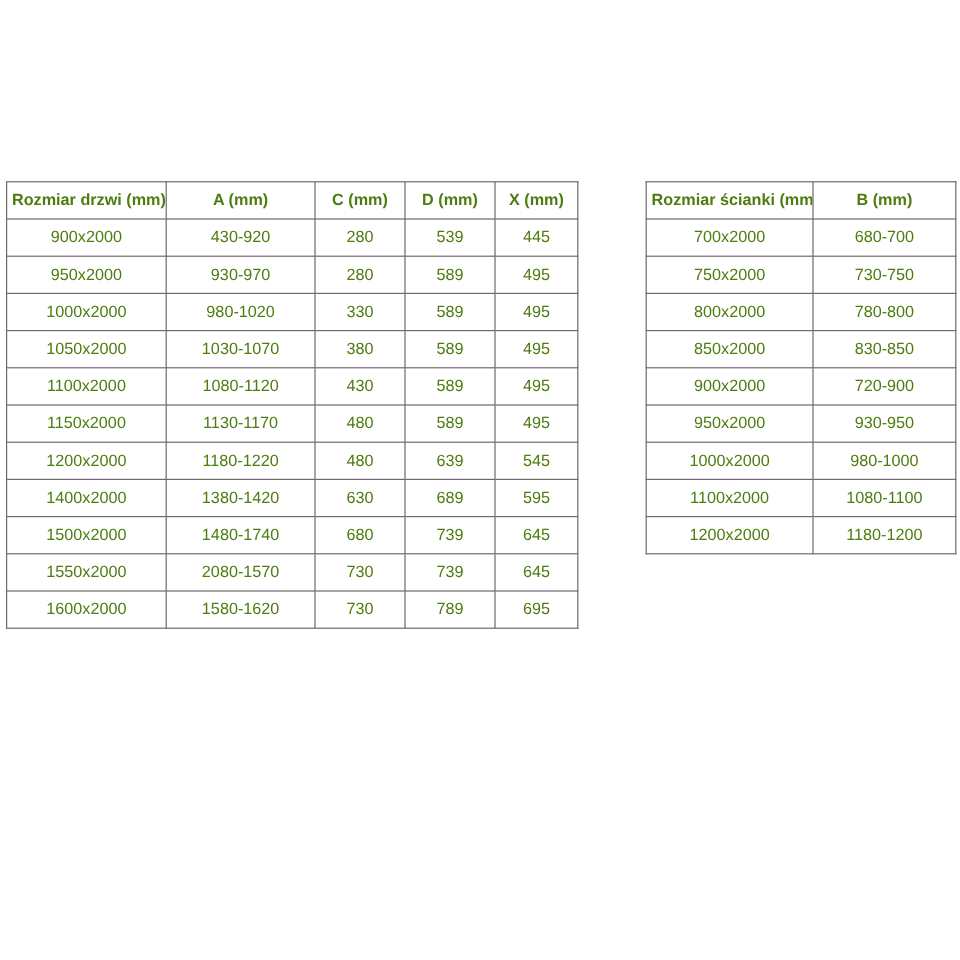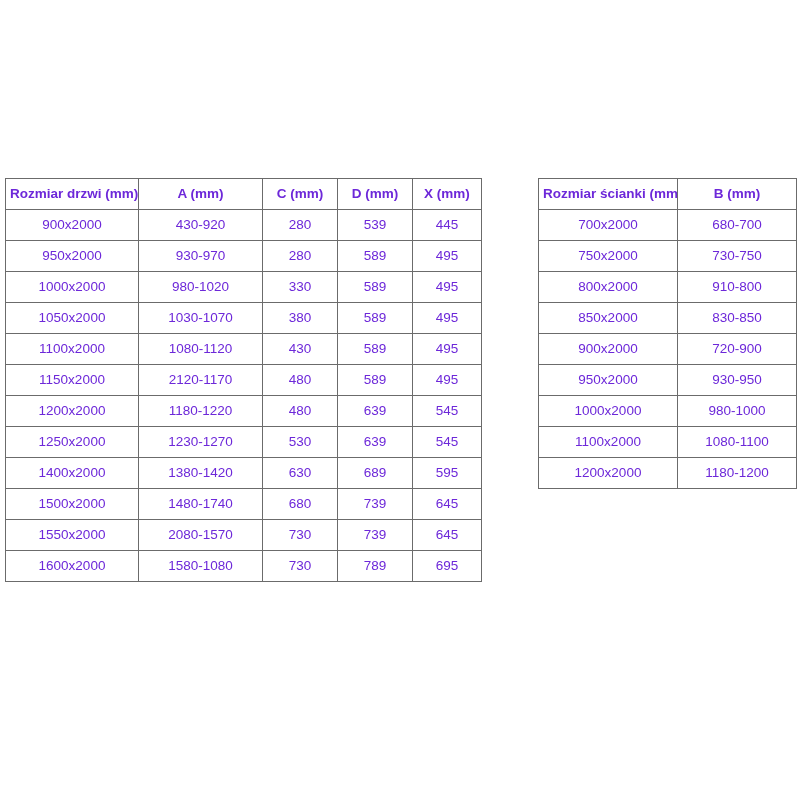--- a/index.html
+++ b/index.html
@@ -16,22 +16,21 @@
     height: 800px;
     background: #ffffff;
     overflow: hidden;
   }
   table.spec-table {
     position: absolute;
     top: 151px;
     border-collapse: collapse;
     table-layout: fixed;
     background: #ffffff;
-    color: #6d28d9;
-    margin-top: 27px;
+    color: #4d7c0f;
   }
   table.spec-table th,
   table.spec-table td {
     border: 1px solid #6b6b6b;
     text-align: center;
     vertical-align: middle;
     height: 30px;
     padding: 0 4px;
     font-size: 13.5px;
     line-height: 1;
@@ -109,40 +108,33 @@
         </tr>
         <tr>
           <td>1100x2000</td>
           <td>1080-1120</td>
           <td>430</td>
           <td>589</td>
           <td>495</td>
         </tr>
         <tr>
           <td>1150x2000</td>
-          <td>2120-1170</td>
+          <td>1130-1170</td>
           <td>480</td>
           <td>589</td>
           <td>495</td>
         </tr>
         <tr>
           <td>1200x2000</td>
           <td>1180-1220</td>
           <td>480</td>
           <td>639</td>
           <td>545</td>
         </tr>
         <tr>
-          <td>1250x2000</td>
-          <td>1230-1270</td>
-          <td>530</td>
-          <td>639</td>
-          <td>545</td>
-        </tr>
-        <tr>
           <td>1400x2000</td>
           <td>1380-1420</td>
           <td>630</td>
           <td>689</td>
           <td>595</td>
         </tr>
         <tr>
           <td>1500x2000</td>
           <td>1480-1740</td>
           <td>680</td>
@@ -151,21 +143,21 @@
         </tr>
         <tr>
           <td>1550x2000</td>
           <td>2080-1570</td>
           <td>730</td>
           <td>739</td>
           <td>645</td>
         </tr>
         <tr>
           <td>1600x2000</td>
-          <td>1580-1080</td>
+          <td>1580-1620</td>
           <td>730</td>
           <td>789</td>
           <td>695</td>
         </tr>
       </tbody>
     </table>
   <table class="spec-table right-table">
       <colgroup>
         <col>
         <col>
@@ -180,21 +172,21 @@
         <tr>
           <td>700x2000</td>
           <td>680-700</td>
         </tr>
         <tr>
           <td>750x2000</td>
           <td>730-750</td>
         </tr>
         <tr>
           <td>800x2000</td>
-          <td>910-800</td>
+          <td>780-800</td>
         </tr>
         <tr>
           <td>850x2000</td>
           <td>830-850</td>
         </tr>
         <tr>
           <td>900x2000</td>
           <td>720-900</td>
         </tr>
         <tr>

